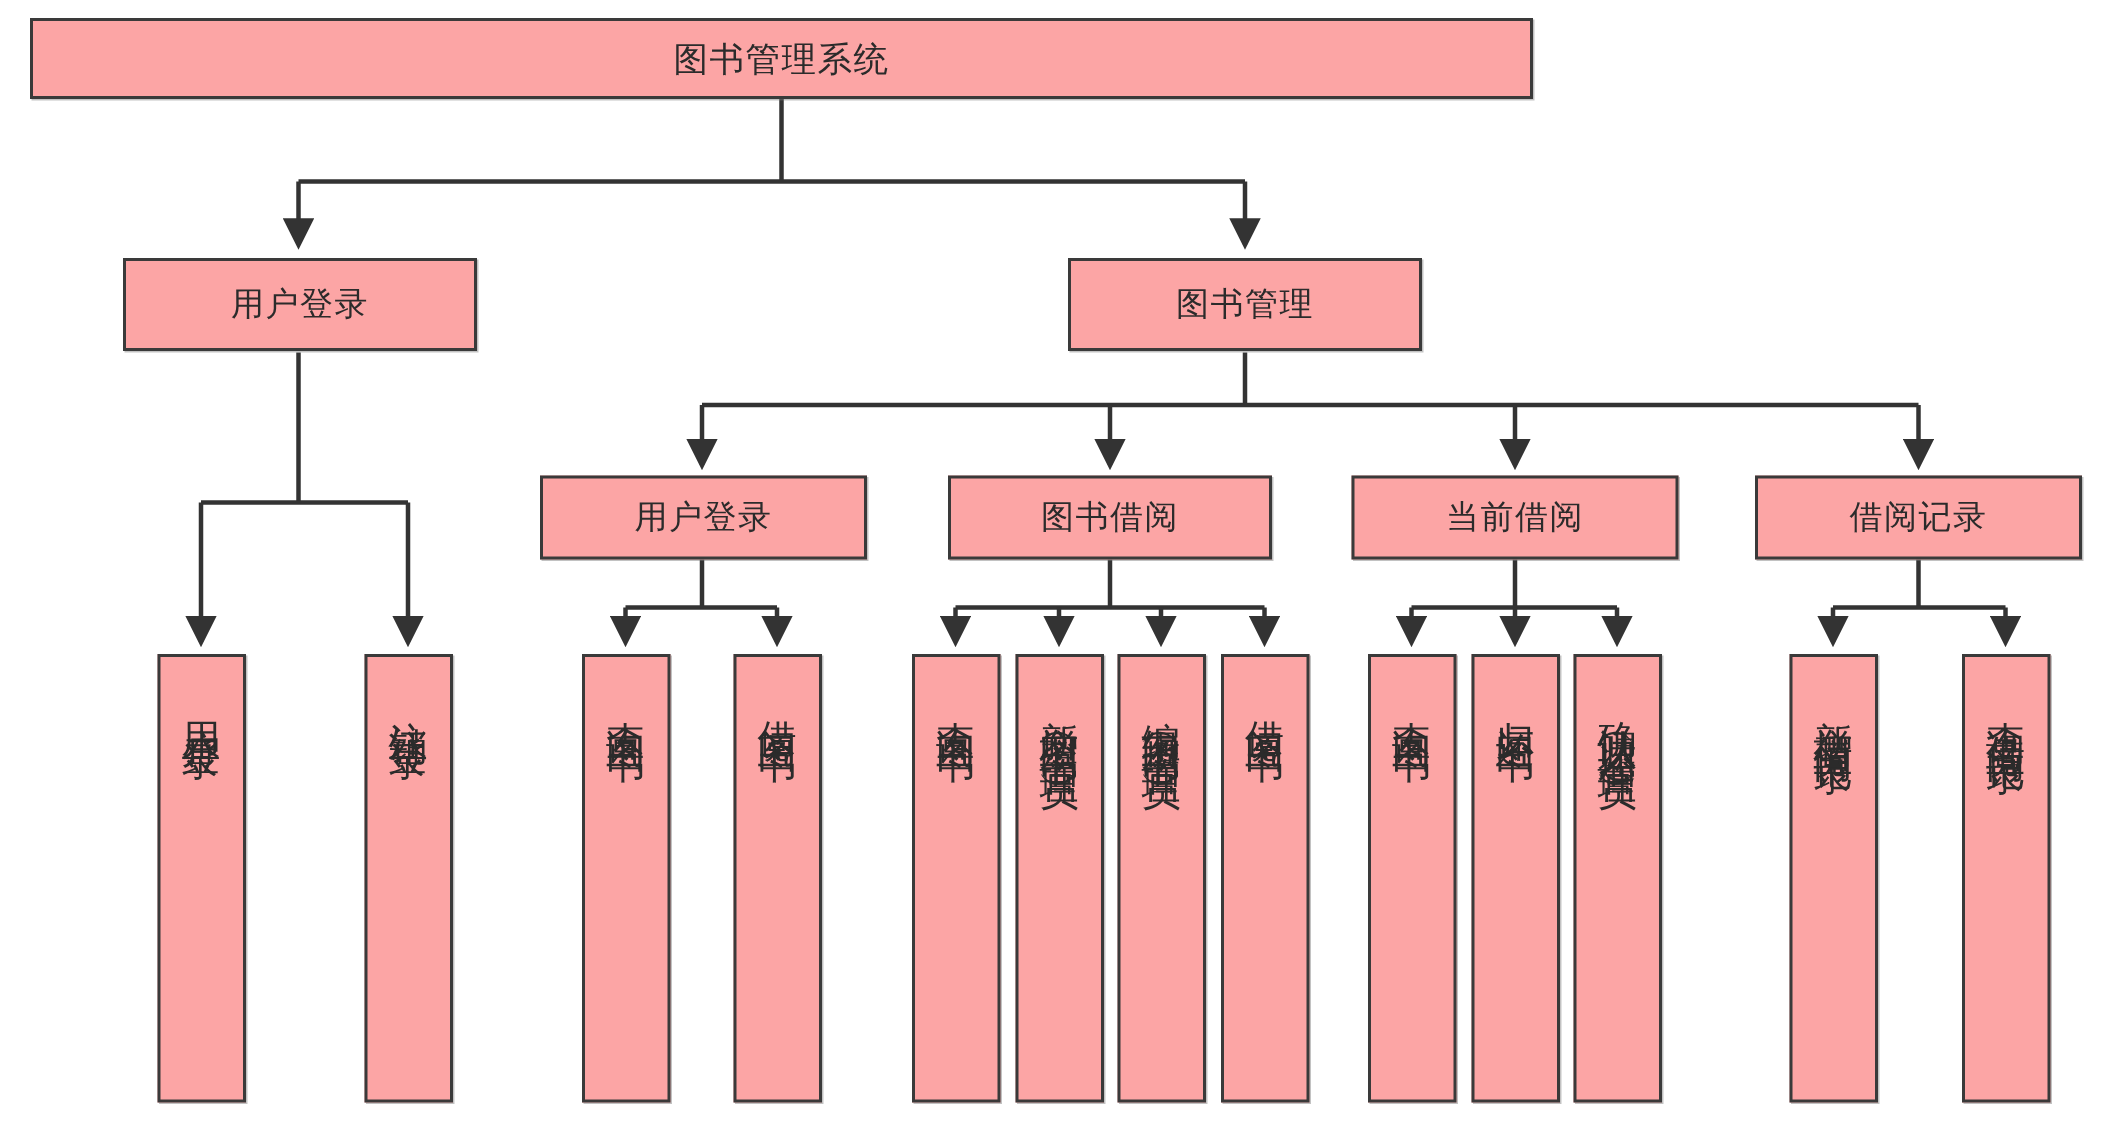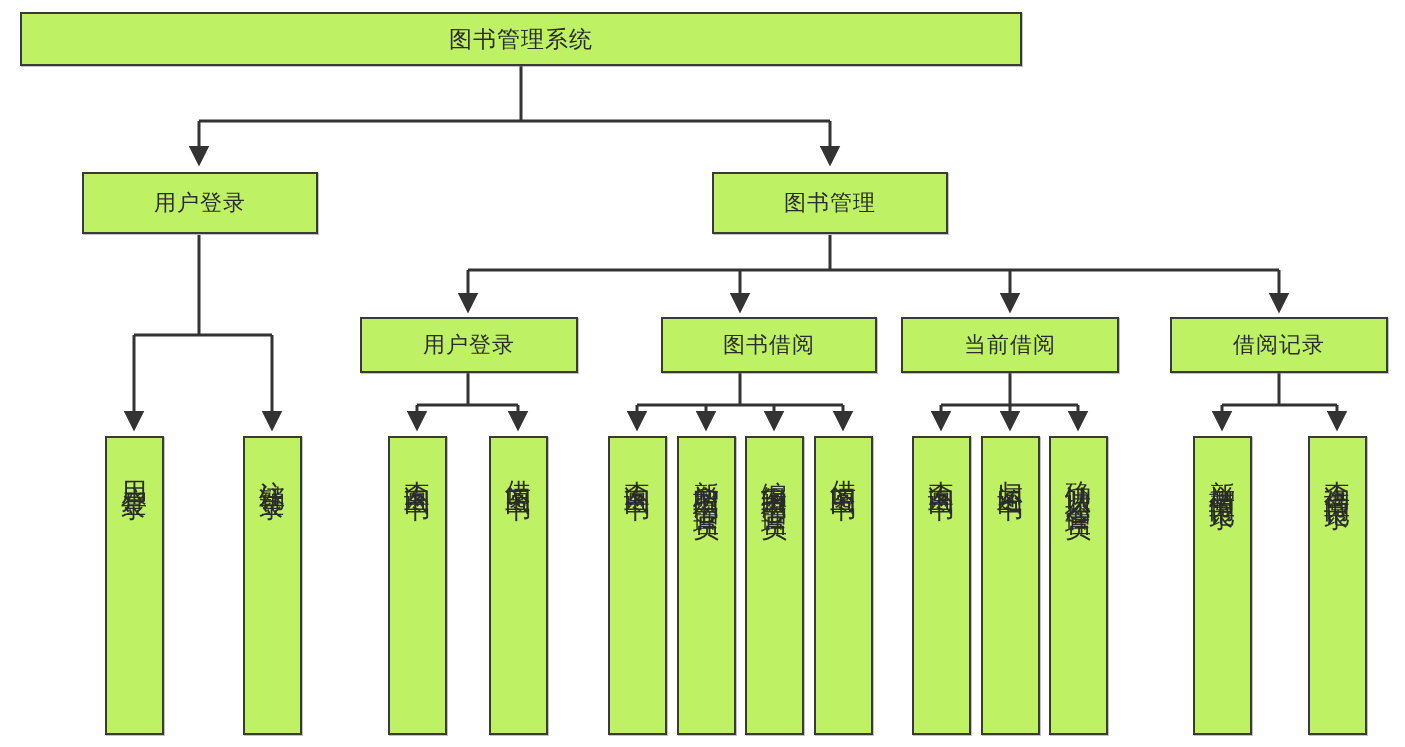--- a/index.html
+++ b/index.html
@@ -22,21 +22,21 @@
     position: absolute;
     left: 0;
     top: 0;
     width: 1405px;
     height: 747px;
     pointer-events: none;
   }
   .node {
     position: absolute;
     box-sizing: border-box;
-    background: #bef264;
+    background: #fca5a5;
     border: 2px solid #3a3a3a;
     box-shadow: 1px 1px 0 0 rgba(120,120,120,0.45);
     display: flex;
     align-items: center;
     justify-content: center;
     color: #2b2b2b;
     line-height: 1.25;
   }
   .node .lbl {
     display: block;
@@ -137,21 +137,21 @@
   </div>
 
   <div class="node horiz" style="left:712px; top:172px; width:236px; height:62px;">
     <span class="lbl">图书管理</span>
   </div>
 
   <div class="node horiz" style="left:360px; top:317px; width:218px; height:56px;">
     <span class="lbl">用户登录</span>
   </div>
 
-  <div class="node horiz" style="left:632px; top:317px; width:216px; height:56px;margin-left:29px;">
+  <div class="node horiz" style="left:632px; top:317px; width:216px; height:56px;">
     <span class="lbl">图书借阅</span>
   </div>
 
   <div class="node horiz" style="left:901px; top:317px; width:218px; height:56px;">
     <span class="lbl">当前借阅</span>
   </div>
 
   <div class="node horiz" style="left:1170px; top:317px; width:218px; height:56px;">
     <span class="lbl">借阅记录</span>
   </div>

